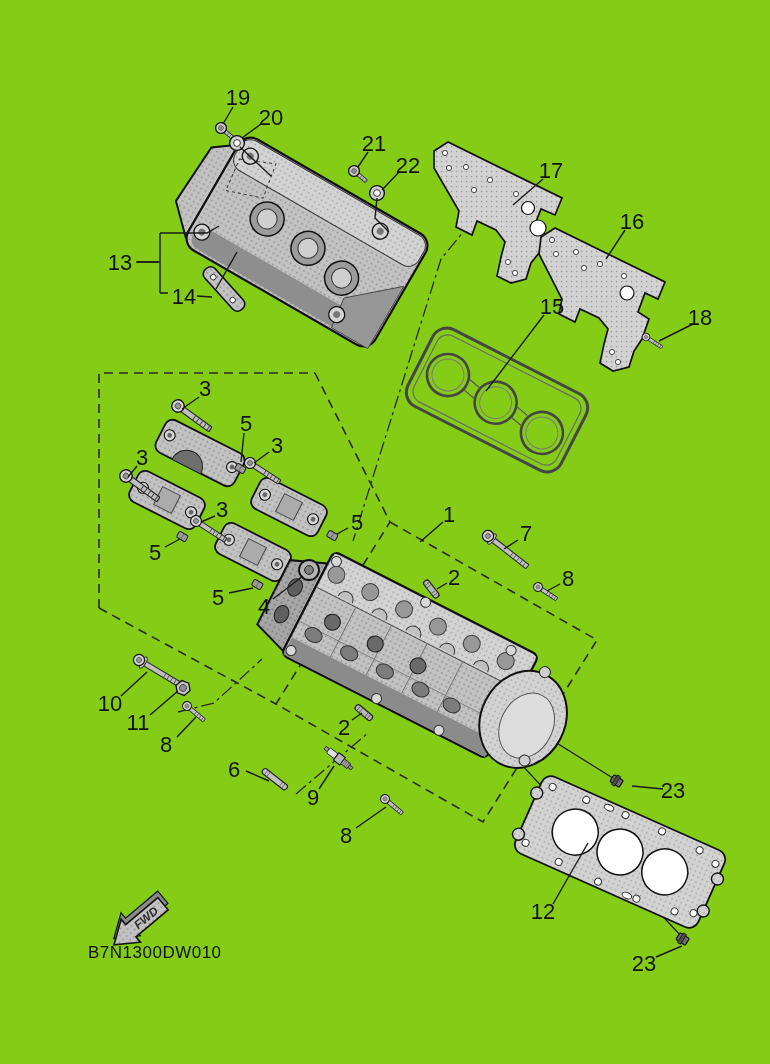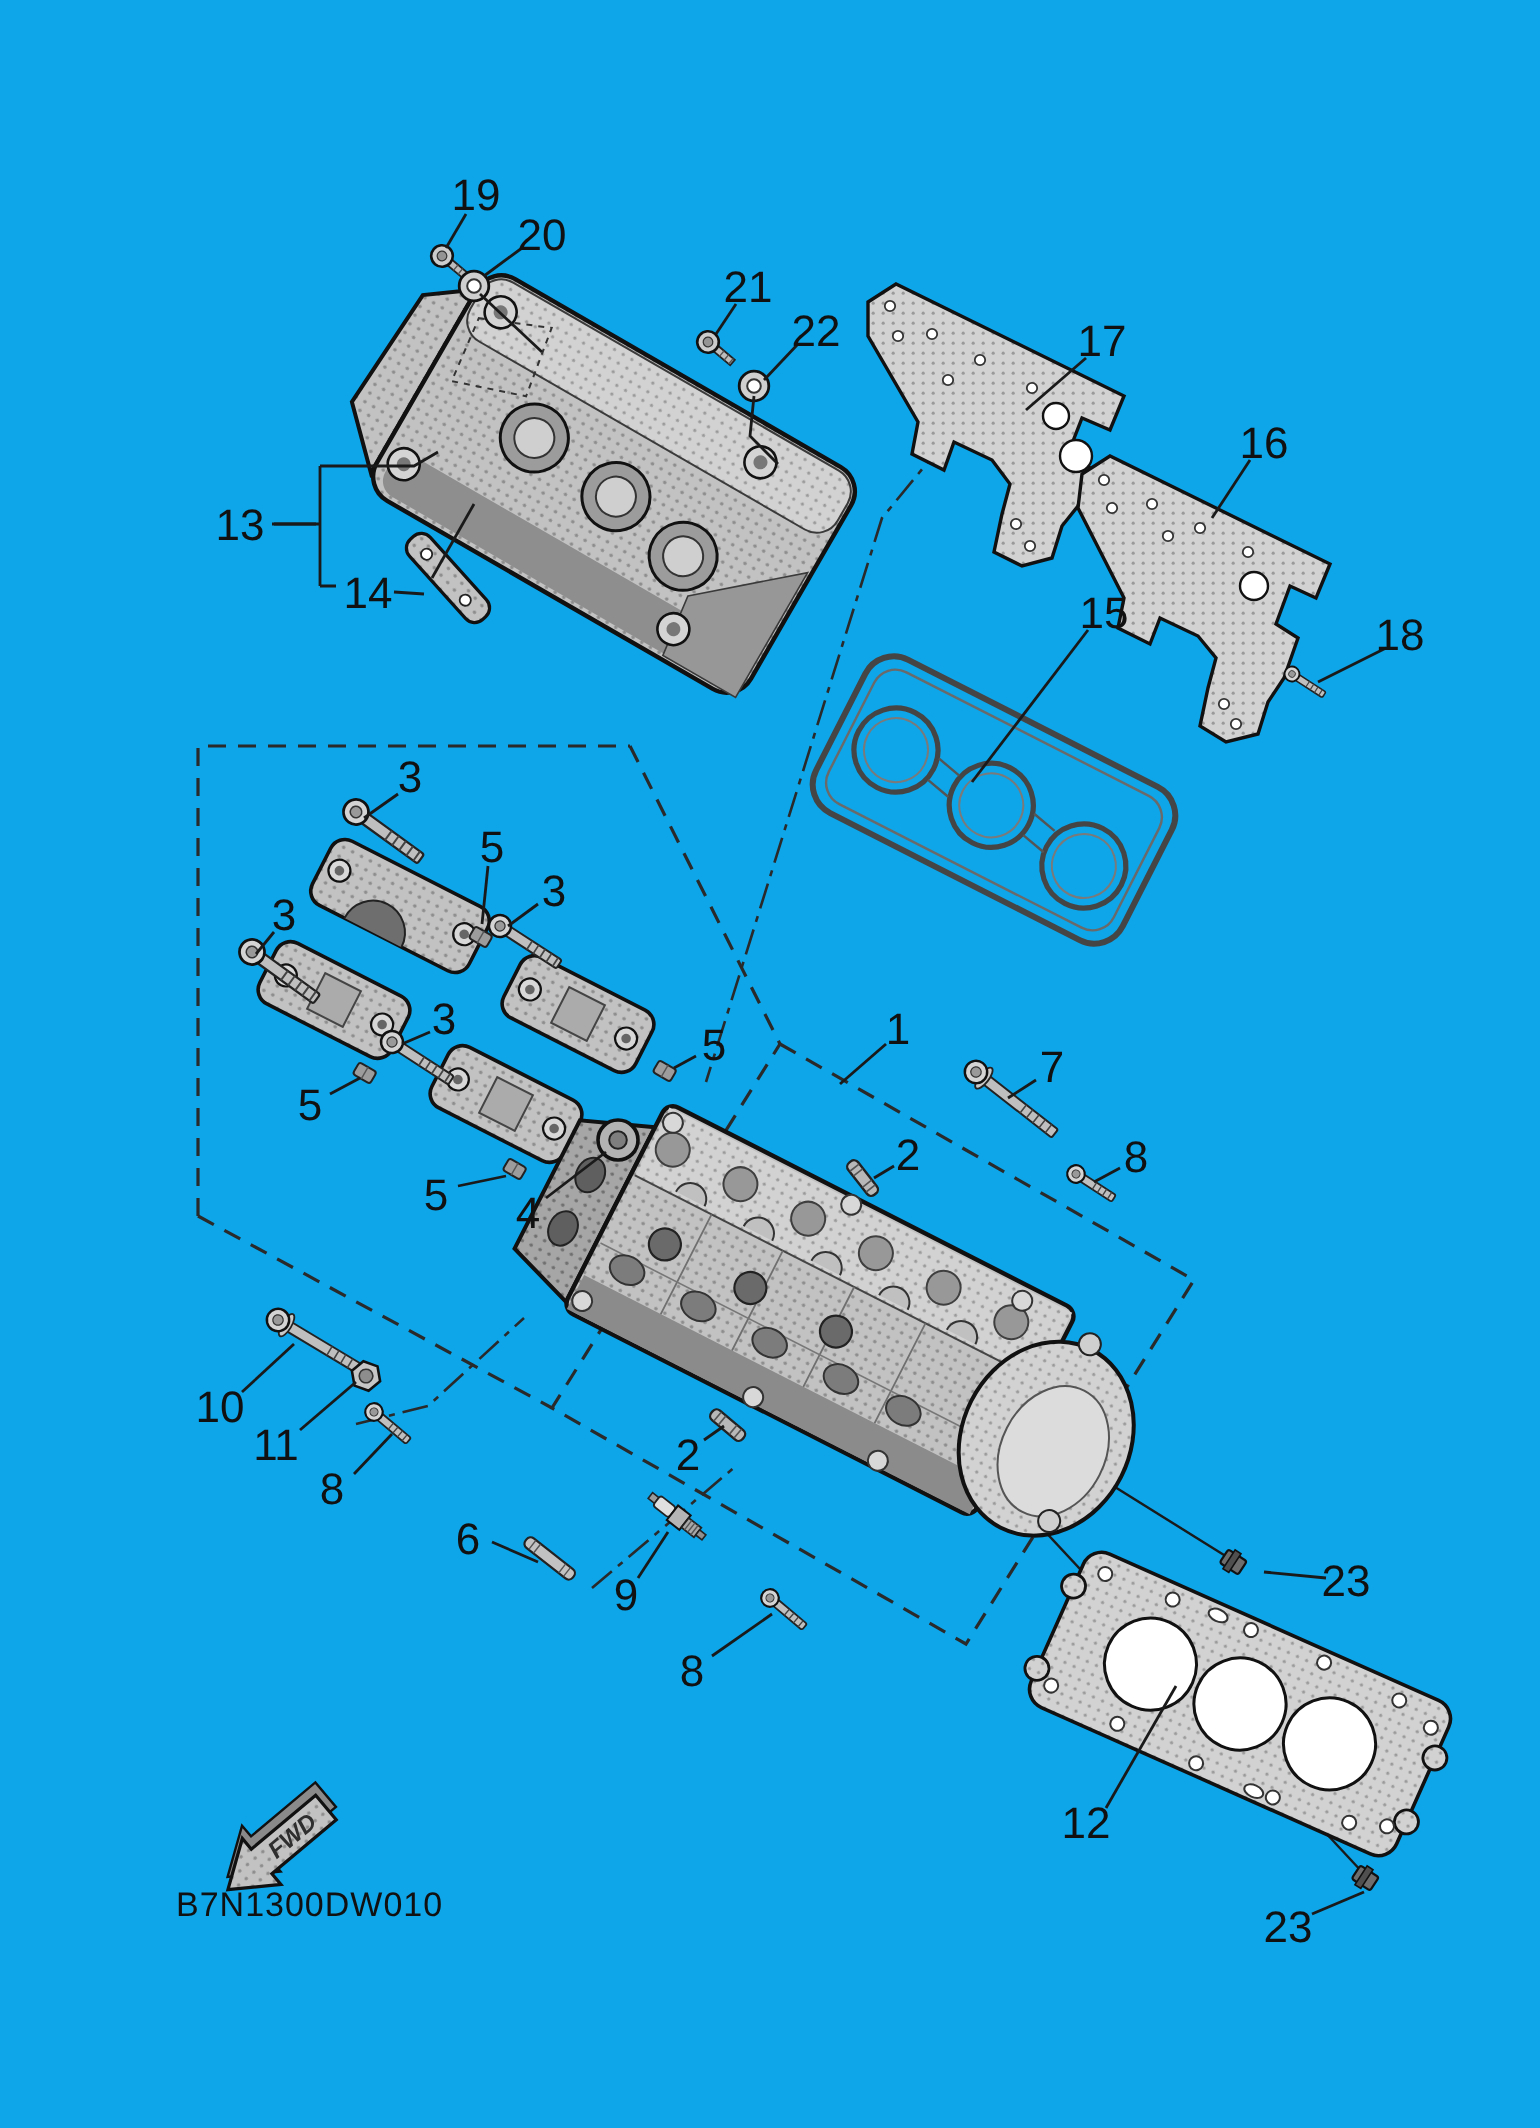--- a/index.html
+++ b/index.html
@@ -1,16 +1,16 @@
 <!DOCTYPE html>
 <html><head>
 <meta charset="utf-8">
 <style>
   html,body{margin:0;padding:0;background:#ffffff;}
-  .stage{position:relative;width:770px;height:1064px;background:#0ea5e9;overflow:hidden;
+  .stage{position:relative;width:770px;height:1064px;background:#84cc16;overflow:hidden;
          font-family:"Liberation Sans", sans-serif;}
   svg{position:absolute;left:0;top:0;}
   svg text{font-family:"Liberation Sans", sans-serif;}
   .callout{font-size:22px;fill:#111;}
   .leader{stroke:#1a1a1a;stroke-width:1.4;fill:none;}
   .dashbox{stroke:#2a2a2a;stroke-width:1.6;fill:none;stroke-dasharray:9 6;}
   .dashdot{stroke:#2a2a2a;stroke-width:1.3;fill:none;stroke-dasharray:13 4 3 4;}
   .solidline{stroke:#1a1a1a;stroke-width:1.2;fill:none;}
   .code-text{font-size:17px;fill:#111;letter-spacing:0.5px;}
   .fwd-text{font-size:12px;font-weight:bold;font-style:italic;fill:#2e2e2e;}

